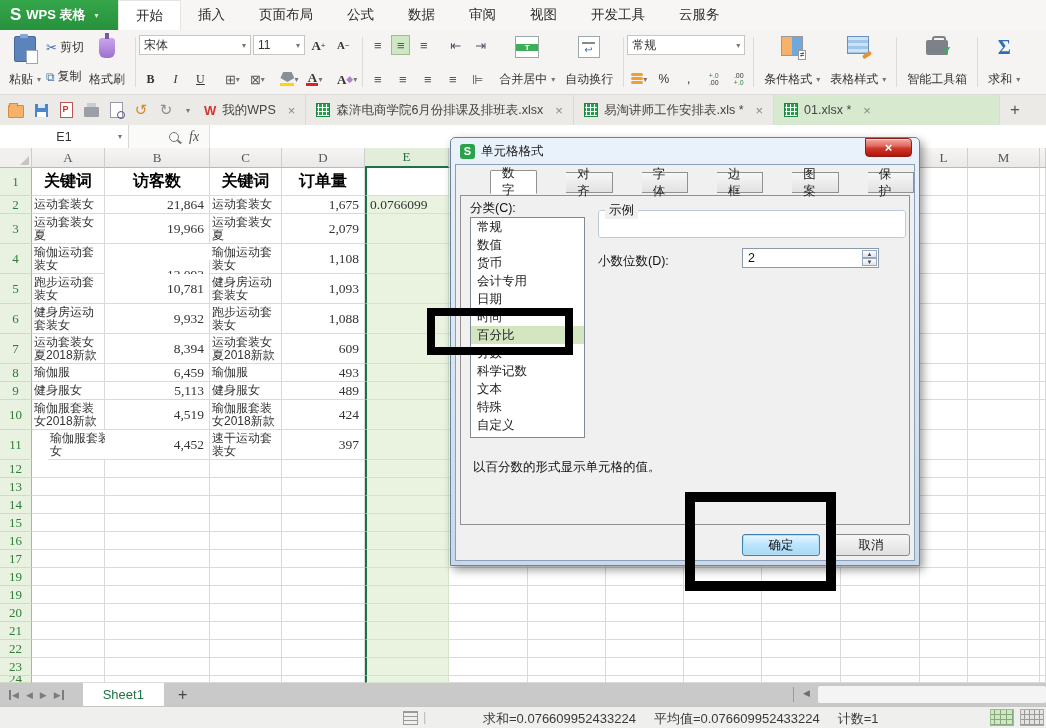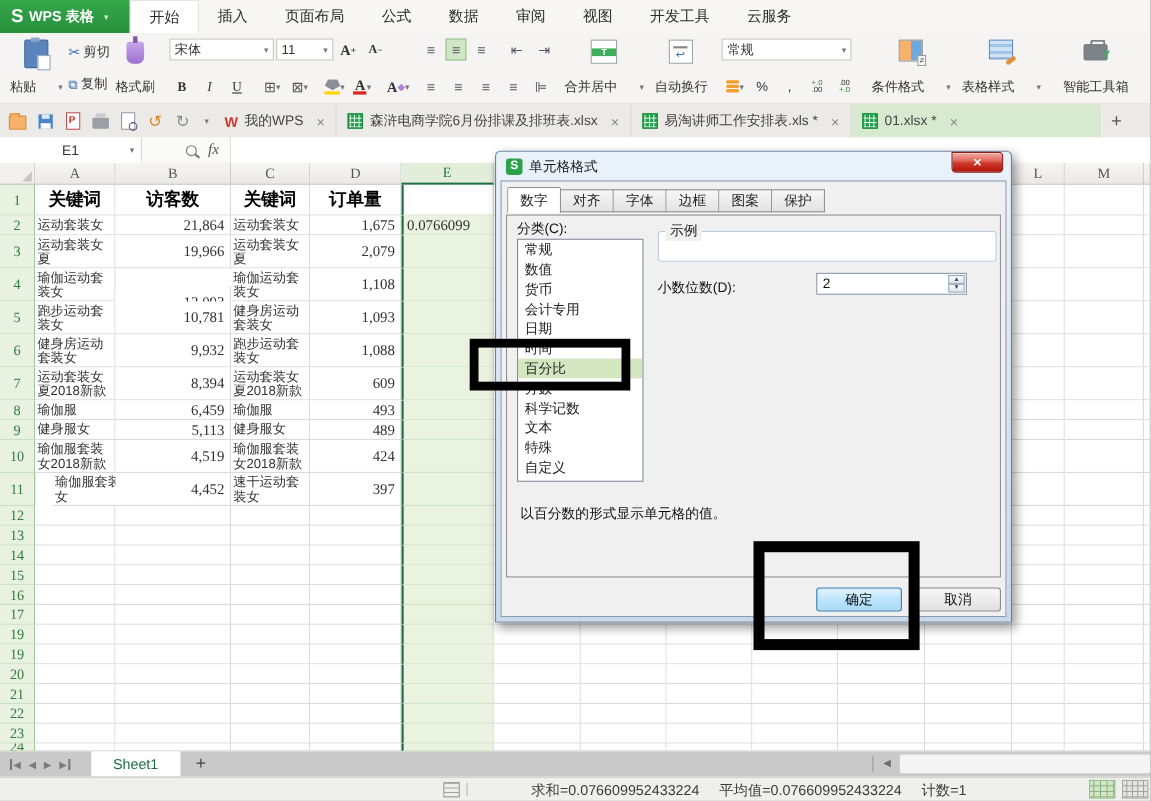--- a/index.html
+++ b/index.html
@@ -12,21 +12,21 @@
   .logo .t{font-size:13px;font-weight:bold;}
   .logo .dd{font-size:8px;margin-left:4px;color:#d8efd8;}
   #menu-tabs{display:flex;flex:1;}
   .menu-tab{padding:0 17px;display:flex;align-items:center;font-size:13.5px;color:#2b2b2b;}
   .menu-tab.active{background:#fff;border:1px solid #e6e4e2;border-bottom:none;}
   
   .ribbon{position:absolute;left:0;top:30px;width:1046px;height:65px;background:#f5f4f2;border-bottom:1px solid #dddbd8;display:flex;align-items:stretch;padding:2px 2px;box-sizing:border-box;font-size:12px;color:#333;}
   .vdiv{width:1px;background:#ddDBd7;margin:5px 3px;}
   .rgroup{display:flex;align-items:stretch;padding:1px 2px;}
   .bigbtn{display:flex;flex-direction:column;align-items:center;justify-content:space-between;padding:3px 5px;}
-  .biglabel{display:flex;align-items:center;gap:20px;white-space:nowrap;}
+  .biglabel{display:flex;align-items:center;gap:4px;white-space:nowrap;}
   .dd{font-size:8px;color:#777;}
   .colstack{display:flex;flex-direction:column;justify-content:space-around;}
   .srow{display:flex;align-items:center;gap:3px;height:20px;white-space:nowrap;}
   .rows2{display:flex;flex-direction:column;justify-content:space-between;padding:3px 0;}
   .rrow{display:flex;align-items:center;gap:2px;}
   .select{background:#fff;border:1px solid #c8c6c3;height:20px;display:flex;align-items:center;justify-content:space-between;padding:0 4px;box-sizing:border-box;color:#333;}
   .tbtn{min-width:19px;height:20px;display:flex;align-items:center;justify-content:center;padding:0 2px;}
   .b{font-weight:bold;font-family:"Liberation Serif",serif;}
   .i{font-style:italic;font-family:"Liberation Serif",serif;}
   .u{text-decoration:underline;font-family:"Liberation Serif",serif;}
@@ -121,21 +121,21 @@
   .dialog{position:absolute;left:450px;top:137px;width:470px;height:429px;z-index:30;box-sizing:border-box;
      background:linear-gradient(#eaf2fb,#c9d8ea);border:1px solid #68839e;border-radius:5px 5px 0 0;box-shadow:3px 4px 10px rgba(0,0,0,.4);}
   .dlg-title{position:absolute;left:0;top:0;right:0;height:26px;display:flex;align-items:center;gap:6px;padding-left:9px;font-size:12.5px;color:#1a1a1a;}
   .dlg-logo{width:15px;height:15px;background:#2aa24a;color:#fff;border-radius:3px;font-size:11px;font-weight:bold;display:flex;align-items:center;justify-content:center;}
   .dlg-close{position:absolute;right:7px;top:0px;width:47px;height:19px;box-sizing:border-box;
      background:linear-gradient(#f2aba4,#e06b60 40%,#ce382a 55%,#b01508);border:1px solid #8e1d15;border-radius:0 4px 4px 4px;
      color:#fff;display:flex;align-items:center;justify-content:center;font-size:13px;font-weight:bold;box-shadow:inset 0 1px 0 rgba(255,255,255,.45);}
   .dlg-body{position:absolute;left:4px;right:4px;top:26px;bottom:4px;background:#f0f0f0;border:1px solid #8ba0b6;box-sizing:border-box;}
   .dlg-tabs{position:absolute;left:5px;top:7px;display:flex;z-index:3;}
   .dtab{height:21px;padding:0 11px;display:flex;align-items:center;font-size:12.5px;color:#222;
-     background:linear-gradient(#f7f7f7,#e2e2e2);border:1px solid #919191;border-left:none;box-sizing:border-box;}
+     background:linear-gradient(#f7f7f7,#e2e2e2);border:1px solid #919191;border-left:none;box-sizing:border-box;margin-left:29px;}
   .dtab:first-child{border-left:1px solid #919191;}
   .dtab.active{background:#fff;height:24px;margin-top:-2px;border-bottom:1px solid #fff;border-radius:2px 2px 0 0;border-left:1px solid #919191;}
   .dlg-page{position:absolute;left:4px;right:4px;top:30px;height:328px;border:1px solid #919191;background:#f0f0f0;}
   .cat-label{position:absolute;left:9px;top:4px;font-size:12.5px;color:#111;}
   .cat-list{position:absolute;left:9px;top:21px;width:113px;height:219px;background:#fff;border:1px solid #7f8a99;overflow:hidden;}
   .cat-item{height:18px;line-height:18px;padding-left:6px;font-size:12.5px;color:#222;white-space:nowrap;}
   .cat-item.selected{background:#d3e6c0;}
   .sample-box{position:absolute;left:137px;top:6px;width:306px;height:34px;margin:0;padding:0;border:1px solid #bccadb;border-radius:3px;background:#fff;}
   .sample-box legend{margin-left:6px;padding:0 4px;font-size:12.5px;background:#f0f0f0;color:#111;}
   .dec-label{position:absolute;left:137px;top:57px;font-size:12.5px;color:#111;}
@@ -215,21 +215,21 @@
           </div>
       </div>
       <div class="bigbtn">
         <span class="ic-brush"></span>
         <span class="biglabel">格式刷</span>
       </div>
     </div>
     <div class="vdiv"></div>
     <div class="rgroup rows2">
       <div class="rrow">
-        <div class="select" style="width:95px">
+        <div class="select" style="width:112px">
             <span>宋体</span>
             <span class="dd">▾</span>
           </div>
         <div class="select" style="width:52px">
             <span>11</span>
             <span class="dd">▾</span>
           </div>
         <div class="tbtn">
             <span class="ic-A">
               <span>A</span>

